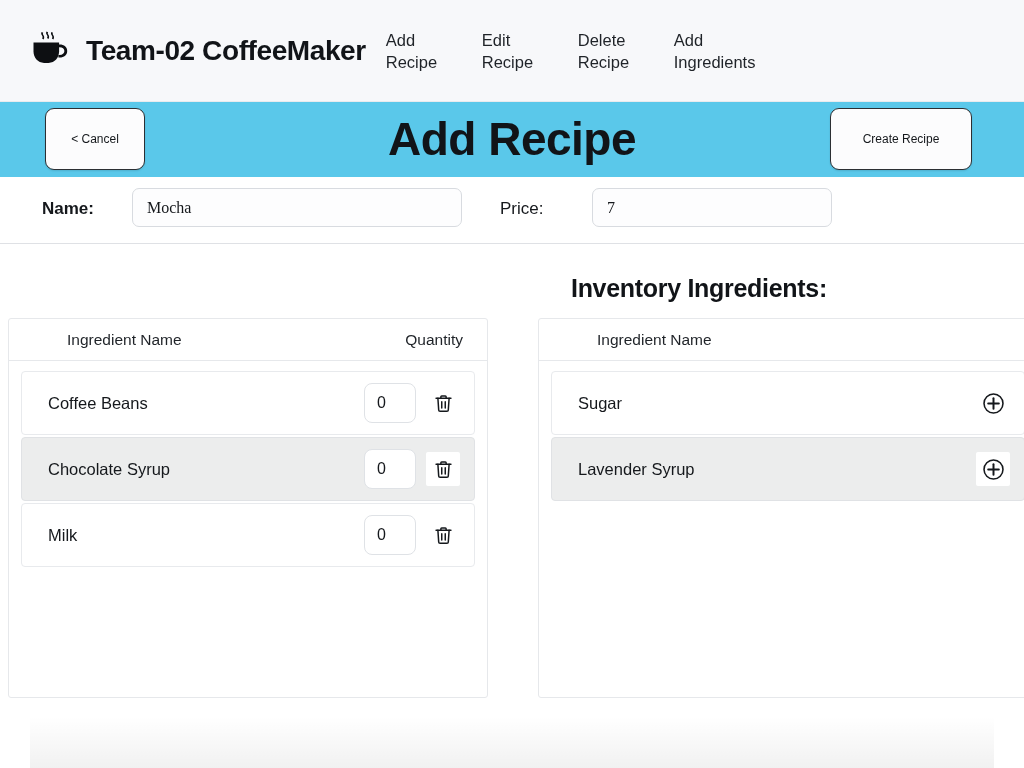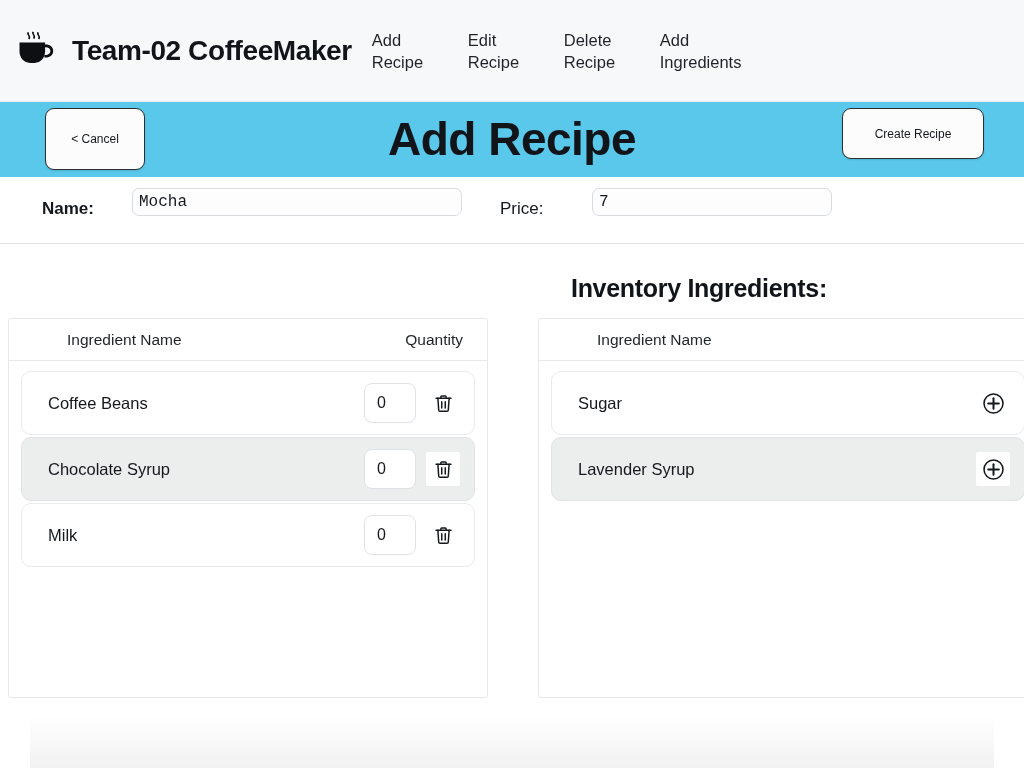--- a/index.html
+++ b/index.html
@@ -16,21 +16,21 @@
 
   .app { position: relative; width: 1024px; height: 768px; background:#fff; }
 
   
   .topnav {
     position: absolute; left:0; top:0; width:1024px; height:102px;
     background:#f7f8fa;
     border-bottom: 1px solid #e9ebee;
     display:flex; align-items:center;
   }
-  .brand { display:flex; align-items:center; padding-left:14px; flex:0 0 auto; }
+  .brand { display:flex; align-items:center; padding-left:28px; flex:0 0 auto; }
   .cup-icon { width:46px; height:46px; display:block; }
   .brand-title {
     font-size: 28px; font-weight: 700; letter-spacing:-0.4px;
     margin-left: 12px; color:#111418; white-space:nowrap;
   }
   .navlinks {
     display:flex; align-items:flex-start; margin-left: 14px; flex:1 1 auto;
   }
   .navlink {
     width: 96px; padding: 0 6px;
@@ -46,40 +46,40 @@
     display:flex; align-items:center; justify-content:space-between;
   }
   .btn-ghost {
     background:#fcfcfd; border:1px solid #2b2f33; border-radius:9px;
     font-family:"Liberation Sans", sans-serif;
     font-size:12px; color:#15181c; cursor:pointer;
     box-shadow: 0 1px 2px rgba(0,0,0,.12);
     display:flex; align-items:center; justify-content:center;
   }
   .btn-cancel { position:absolute; left:45px; top:108px; width:100px; height:62px; }
-  .btn-create { position:absolute; right:40px; top:108px; width:142px; height:51px; }
+  .btn-create { position:absolute; right:52px; top:108px; width:142px; height:62px; }
   .page-title {
     position:absolute; left:0; right:0; top:106px;
     text-align:center; font-size:46px; font-weight:700;
     letter-spacing:-0.5px; color:#111418; line-height:66px;
   }
 
   
   .formrow {
     position:absolute; left:0; top:177px; width:1024px; height:67px;
     display:flex; align-items:center;
     border-bottom:1px solid #dfe1e5; background:#fff;
   }
   .field-label { font-size:17px; color:#15181c; }
   .lbl-name { position:absolute; left:42px; top:199px;font-weight:bold; }
   .lbl-price { position:absolute; left:500px; top:199px; }
   .textinput {
-    position:absolute; height:28px; border:1px solid #d8dbe0;
-    border-radius:7px; background:#fdfdfe; padding:0 6px;
-    font-family:Liberation Mono, monospace; font-size:16px; color:#15181c;
+    position:absolute; height:39px; border:1px solid #d8dbe0;
+    border-radius:7px; background:#fdfdfe; padding:0 14px;
+    font-family:Liberation Serif, serif; font-size:16px; color:#15181c;
     outline:none;
   }
   .inp-name  { left:132px; top:188px; width:330px; }
   .inp-price { left:592px; top:188px; width:240px; }
 
   
   .col-heading {
     position:absolute; font-size:25px; font-weight:600;
     letter-spacing:-0.3px; color:#111418;
   }
@@ -98,21 +98,21 @@
     display:flex; align-items:center; padding:0 18px;
   }
   .col-th { font-size:15.5px; color:#1f2328; font-weight:400;margin-left:40px; }
   .th-name { flex:1 1 auto; }
   .th-qty  { flex:0 0 auto; padding-right:6px; }
 
   .panel-body { padding:10px 12px 0 12px; }
 
   .row {
     display:flex; align-items:center; height:64px;
-    border:1px solid #e8eaed; border-radius:10px; background:#fff;
+    border:1px solid #e8eaed; border-radius:4px; background:#fff;
     padding:0 14px 0 26px; margin-bottom:2px;
   }
   .row.selected { background:#eceded; border-color:#e0e2e5; }
   .row-name { flex:1 1 auto; font-size:16.5px; color:#15181c; }
 
   .qty-input {
     width:52px; height:40px; border:1px solid #dfe2e6; border-radius:8px;
     background:#fff; text-align:left; padding:0 12px;
     font-family:"Liberation Sans", sans-serif; font-size:16px; color:#15181c;
     outline:none; margin-right:10px;

